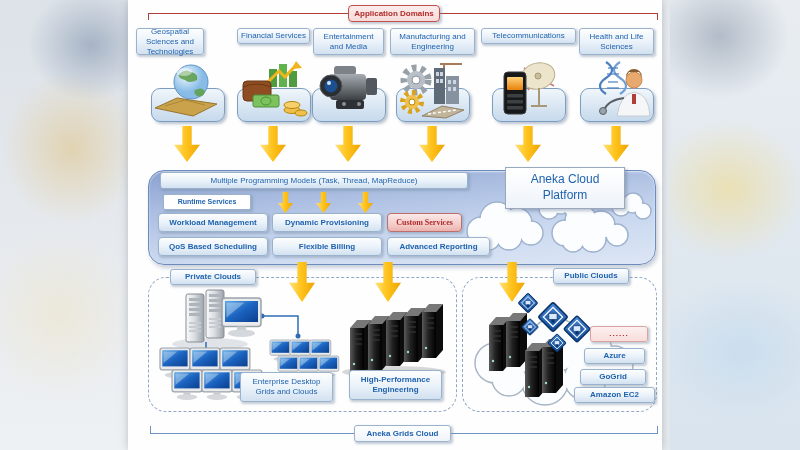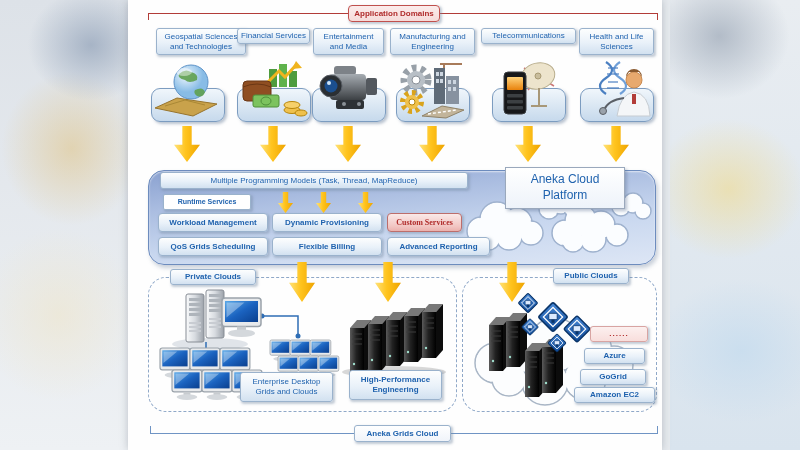--- a/index.html
+++ b/index.html
@@ -62,21 +62,21 @@
 <body>
 
 <div class="stage">
   <div class="bg-left"></div>
   <div class="bg-right"></div>
   <div class="panel"></div>
 
   <div class="bracket-top"></div>
   <div class="box appdom">Application Domains</div>
 
-  <div class="box" style="left:156px;top:28px;width:90px;height:27px">Geospatial Sciences and Technologies</div>
+  <div class="box" style="left:136px;top:28px;width:68px;height:27px">Geospatial Sciences and Technologies</div>
   <div class="box" style="left:237px;top:28px;width:73px;height:16px">Financial Services</div>
   <div class="box" style="left:313px;top:28px;width:71px;height:27px">Entertainment and Media</div>
   <div class="box" style="left:390px;top:28px;width:85px;height:27px">Manufacturing and Engineering</div>
   <div class="box" style="left:481px;top:28px;width:95px;height:16px">Telecommunications</div>
   <div class="box" style="left:579px;top:28px;width:75px;height:27px">Health and Life Sciences</div>
 
   <div class="icon-box" style="left:151px"></div>
   <div class="icon-box" style="left:237px"></div>
   <div class="icon-box" style="left:312px"></div>
   <div class="icon-box" style="left:396px"></div>
@@ -245,21 +245,21 @@
   <div class="box" style="left:160px;top:172px;width:308px;height:17px;z-index:3">Multiple Programming Models (Task, Thread, MapReduce)</div>
   <div class="box runtime">Runtime Services</div>
 
   <div class="arrow arrow-sm" style="left:278px"></div>
   <div class="arrow arrow-sm" style="left:316px"></div>
   <div class="arrow arrow-sm" style="left:358px"></div>
 
   <div class="box svc" style="left:158px;top:213px;width:110px">Workload Management</div>
   <div class="box svc" style="left:272px;top:213px;width:110px">Dynamic Provisioning</div>
   <div class="box svc red-box" style="left:387px;top:213px;width:75px">Custom Services</div>
-  <div class="box svc" style="left:158px;top:237px;width:110px">QoS Grids Scheduling</div>
+  <div class="box svc" style="left:158px;top:237px;width:110px">QoS Based Scheduling</div>
   <div class="box svc" style="left:272px;top:237px;width:110px">Flexible Billing</div>
   <div class="box svc" style="left:387px;top:237px;width:103px">Advanced Reporting</div>
 
   <div class="arrow arrow-md" style="left:289px"></div>
   <div class="arrow arrow-md" style="left:375px"></div>
   <div class="arrow arrow-md" style="left:499px"></div>
 
   <div class="dashed" style="left:148px;top:277px;width:307px;height:133px"></div>
   <div class="box zone-label" style="left:170px;top:269px;width:86px">Private Clouds</div>
 

